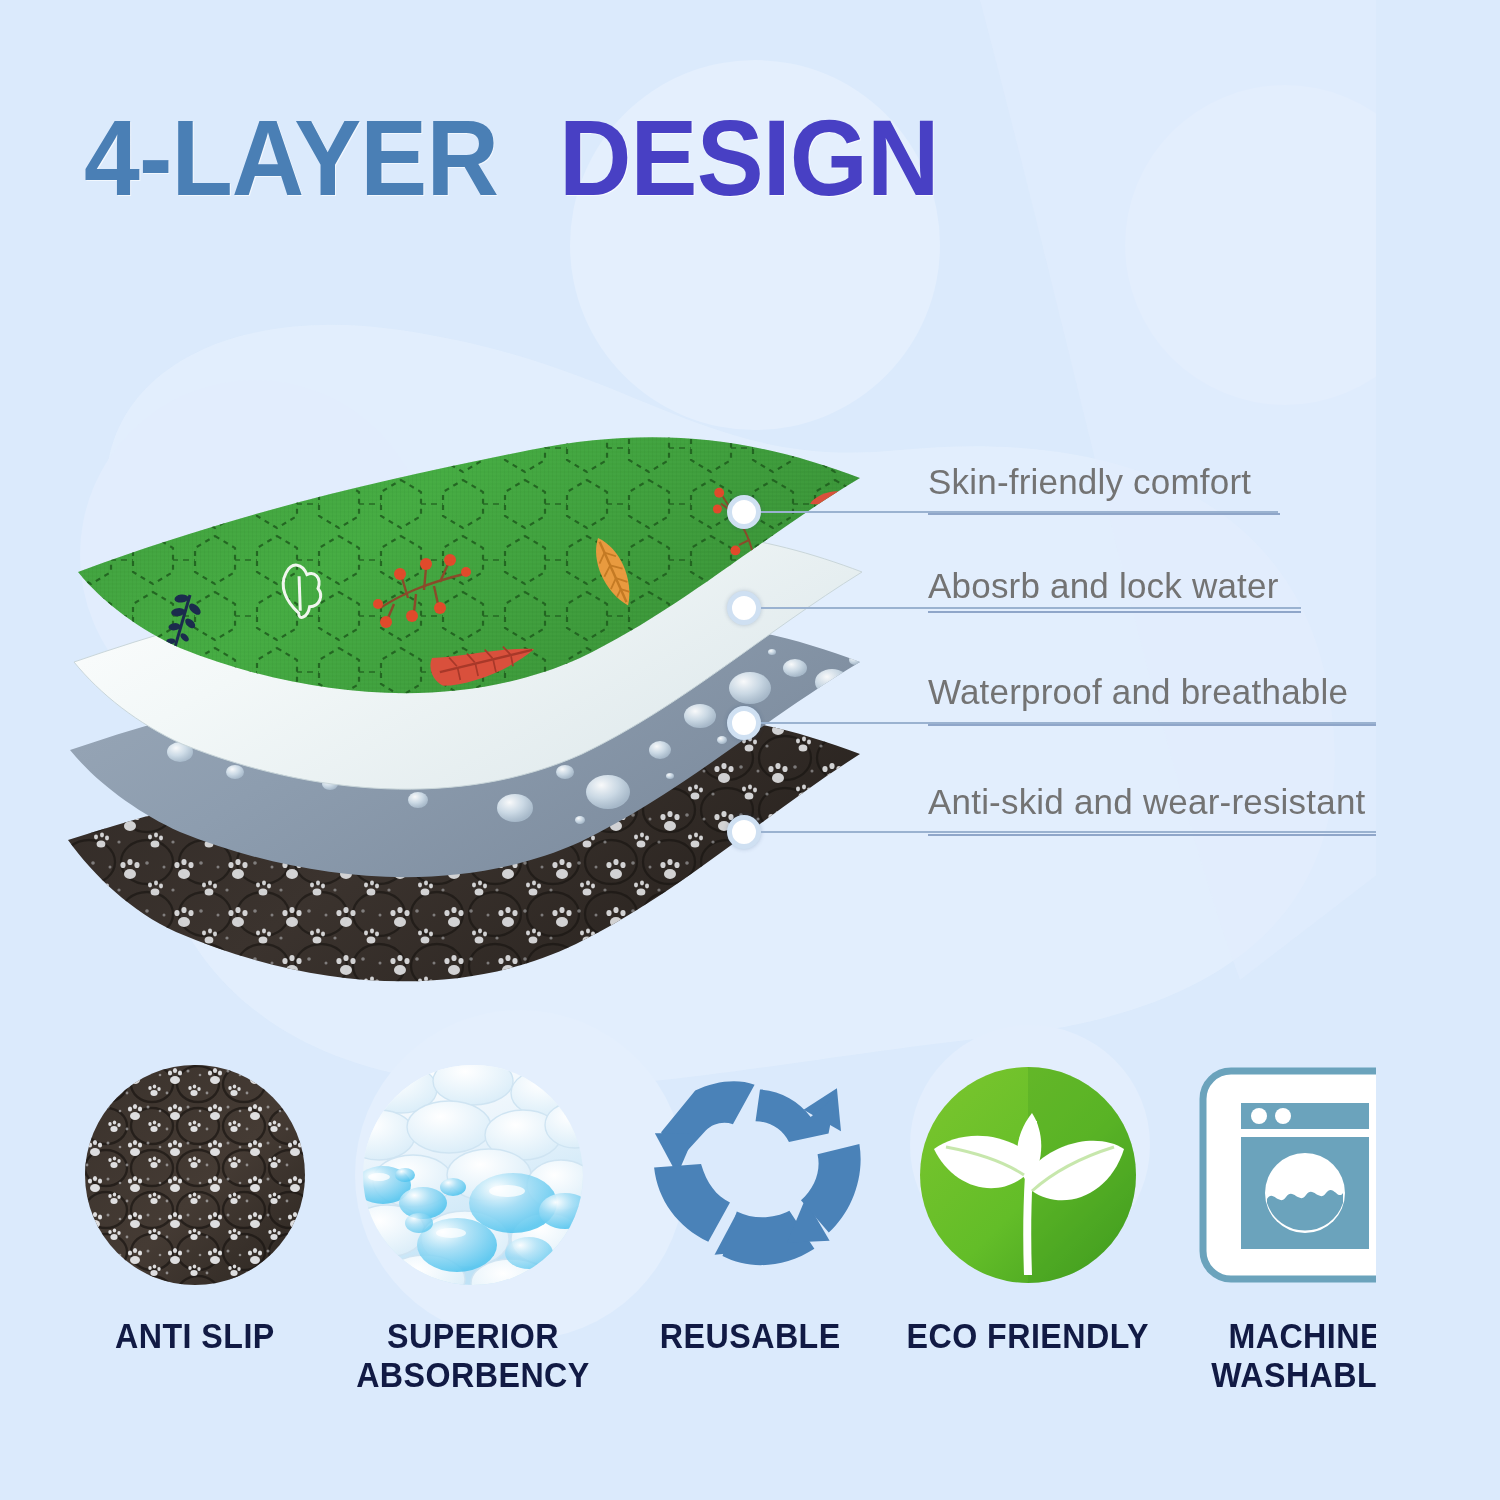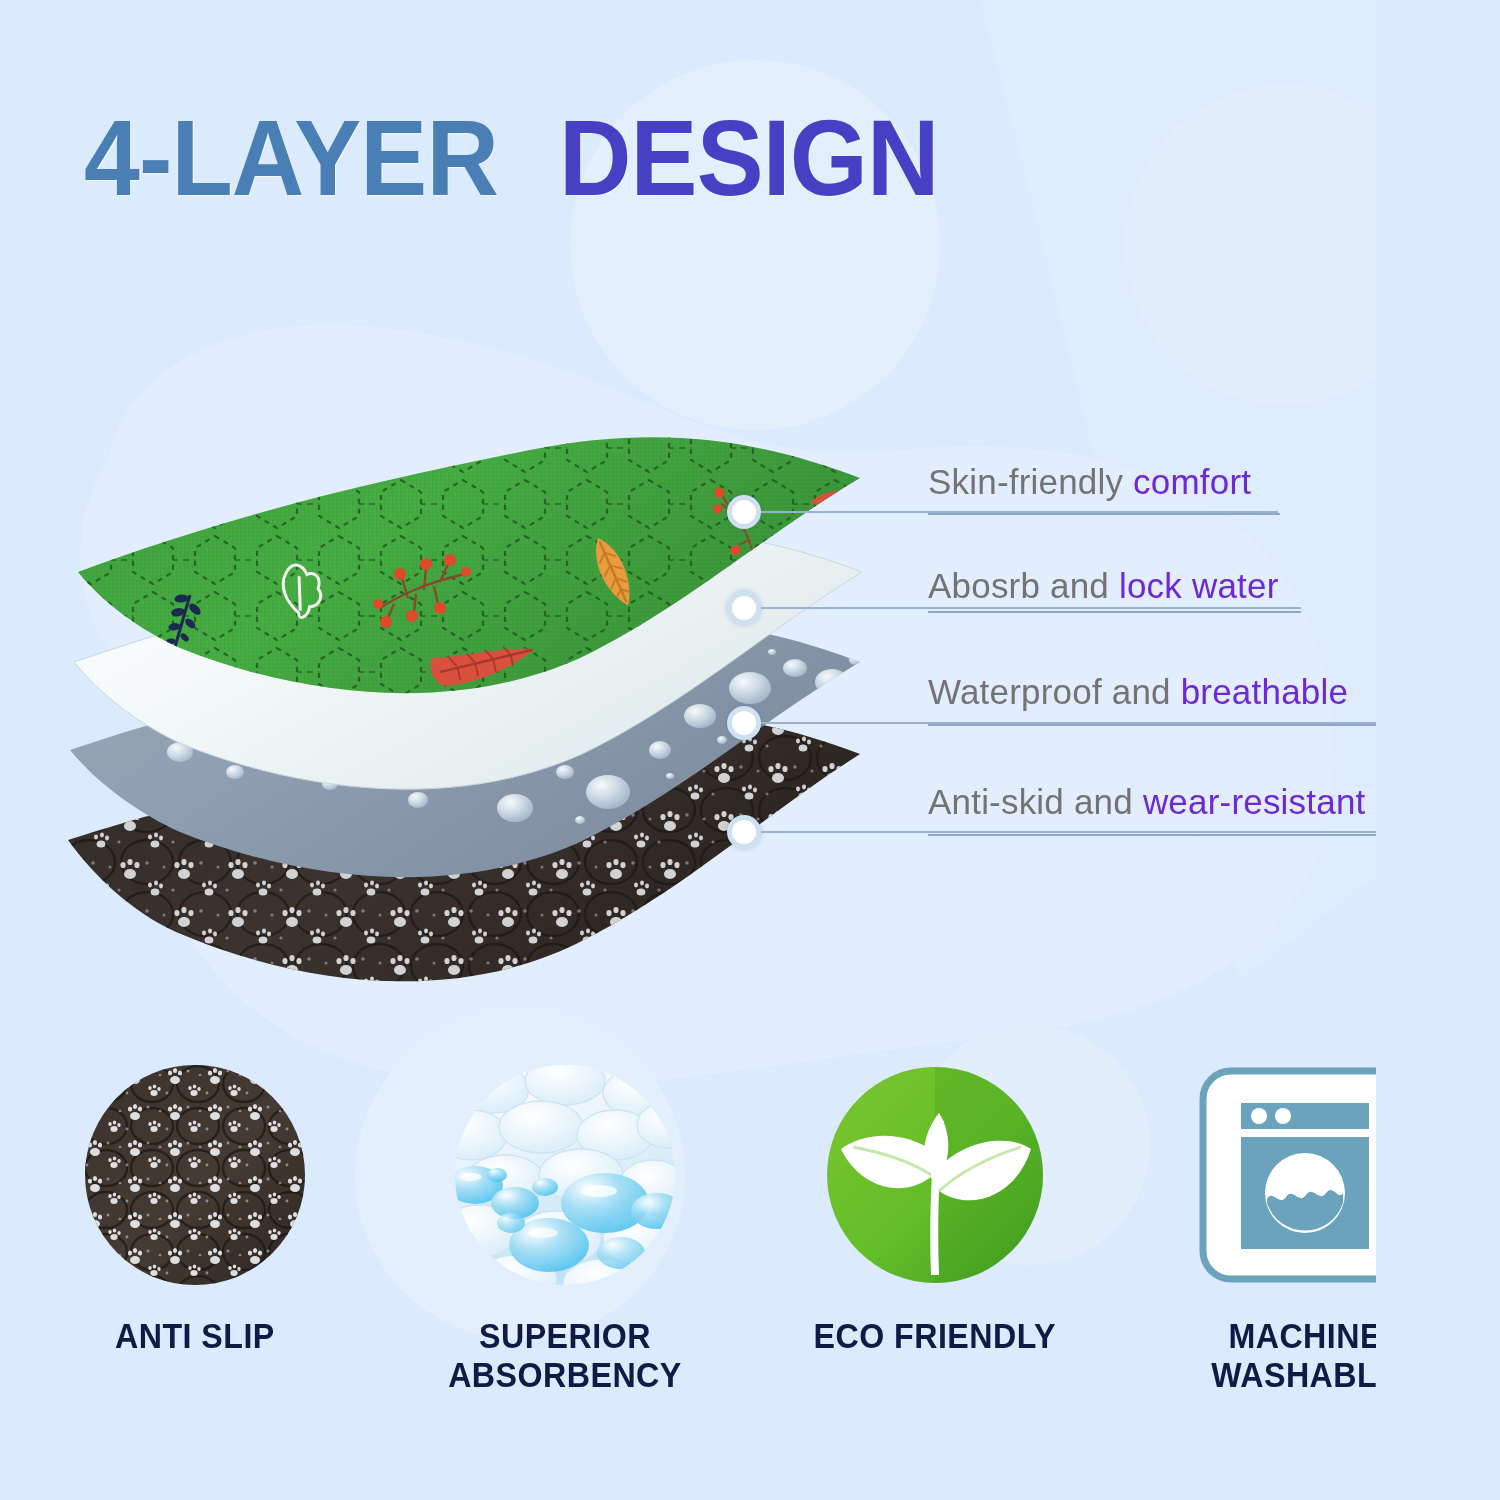--- a/index.html
+++ b/index.html
@@ -50,21 +50,21 @@
   }
 
   
   .callout {
     position: absolute;
     white-space: nowrap;
     font-size: 35px;
     letter-spacing: 0.2px;
   }
   .callout .txt-dark  { color: #737373; }
-  .callout .txt-teal  { color: #6d28d9; }
+  .callout .txt-teal  { color: #737373; }
   .callout-underline {
     position: absolute;
     height: 1.5px;
     background: #8fa6c9;
   }
   .connector-line {
     position: absolute;
     height: 1.5px;
     background: #9ab2d0;
   }
@@ -532,20 +532,48 @@
               <ellipse cx="18" cy="114" rx="11" ry="4" fill="#ffffff" opacity="0.75"></ellipse>
               <ellipse cx="90" cy="170" rx="15" ry="5" fill="#ffffff" opacity="0.7"></ellipse>
             </g>
           </g>
         </svg>
       </div>
       <div class="feature-label" style="white-space:pre-line">SUPERIOR
 ABSORBENCY</div>
     </div>
 
+    <div class="feature">
+      <div class="feature-icon">
+        <svg width="224" height="224" viewBox="0 0 224 224">
+          <g fill="#4a82b8">
+
+            <path d="M46 36 C 64 24, 86 18, 104 22 L 88 64
+                     C 78 62, 68 66, 62 74 L 36 112 L 18 82 Z" transform="rotate(8 112 112)"></path>
+
+            <path d="M12 84 L 52 78 L 40 122 Z" transform="rotate(8 112 112)"></path>
+            <path d="M16 118 L 62 108 C 70 126, 82 138, 96 142 L 80 184
+                     C 48 174, 24 150, 16 118 Z" transform="rotate(8 112 112)"></path>
+
+            <path d="M88 196 L 104 152 L 138 184 Z" transform="rotate(8 112 112)"></path>
+            <path d="M104 150 C 122 156, 142 152, 156 142 L 186 176
+                     C 158 200, 124 206, 96 196 Z" transform="rotate(8 112 112)"></path>
+
+            <path d="M200 166 L 158 174 L 170 128 Z" transform="rotate(8 112 112)"></path>
+            <path d="M166 130 C 178 116, 182 98, 176 82 L 216 66
+                     C 226 98, 218 134, 198 158 Z" transform="rotate(8 112 112)"></path>
+
+            <path d="M196 56 L 156 40 L 186 14 Z" transform="rotate(8 112 112)"></path>
+            <path d="M110 26 C 130 24, 150 32, 164 46 L 186 22
+                     L 184 60 L 146 74 C 138 62, 124 56, 110 58 Z" transform="rotate(8 112 112)"></path>
+          </g>
+        </svg>
+      </div>
+      <div class="feature-label">REUSABLE</div>
+    </div>
 
     <div class="feature">
       <div class="feature-icon">
         <svg width="224" height="224" viewBox="0 0 224 224">
           <defs>
             <linearGradient id="ecoGrad" x1="0" y1="0" x2="1" y2="1">
               <stop offset="0%" stop-color="#7cc62e"></stop>
               <stop offset="55%" stop-color="#63bd28"></stop>
               <stop offset="100%" stop-color="#3f9b1f"></stop>
             </linearGradient>

